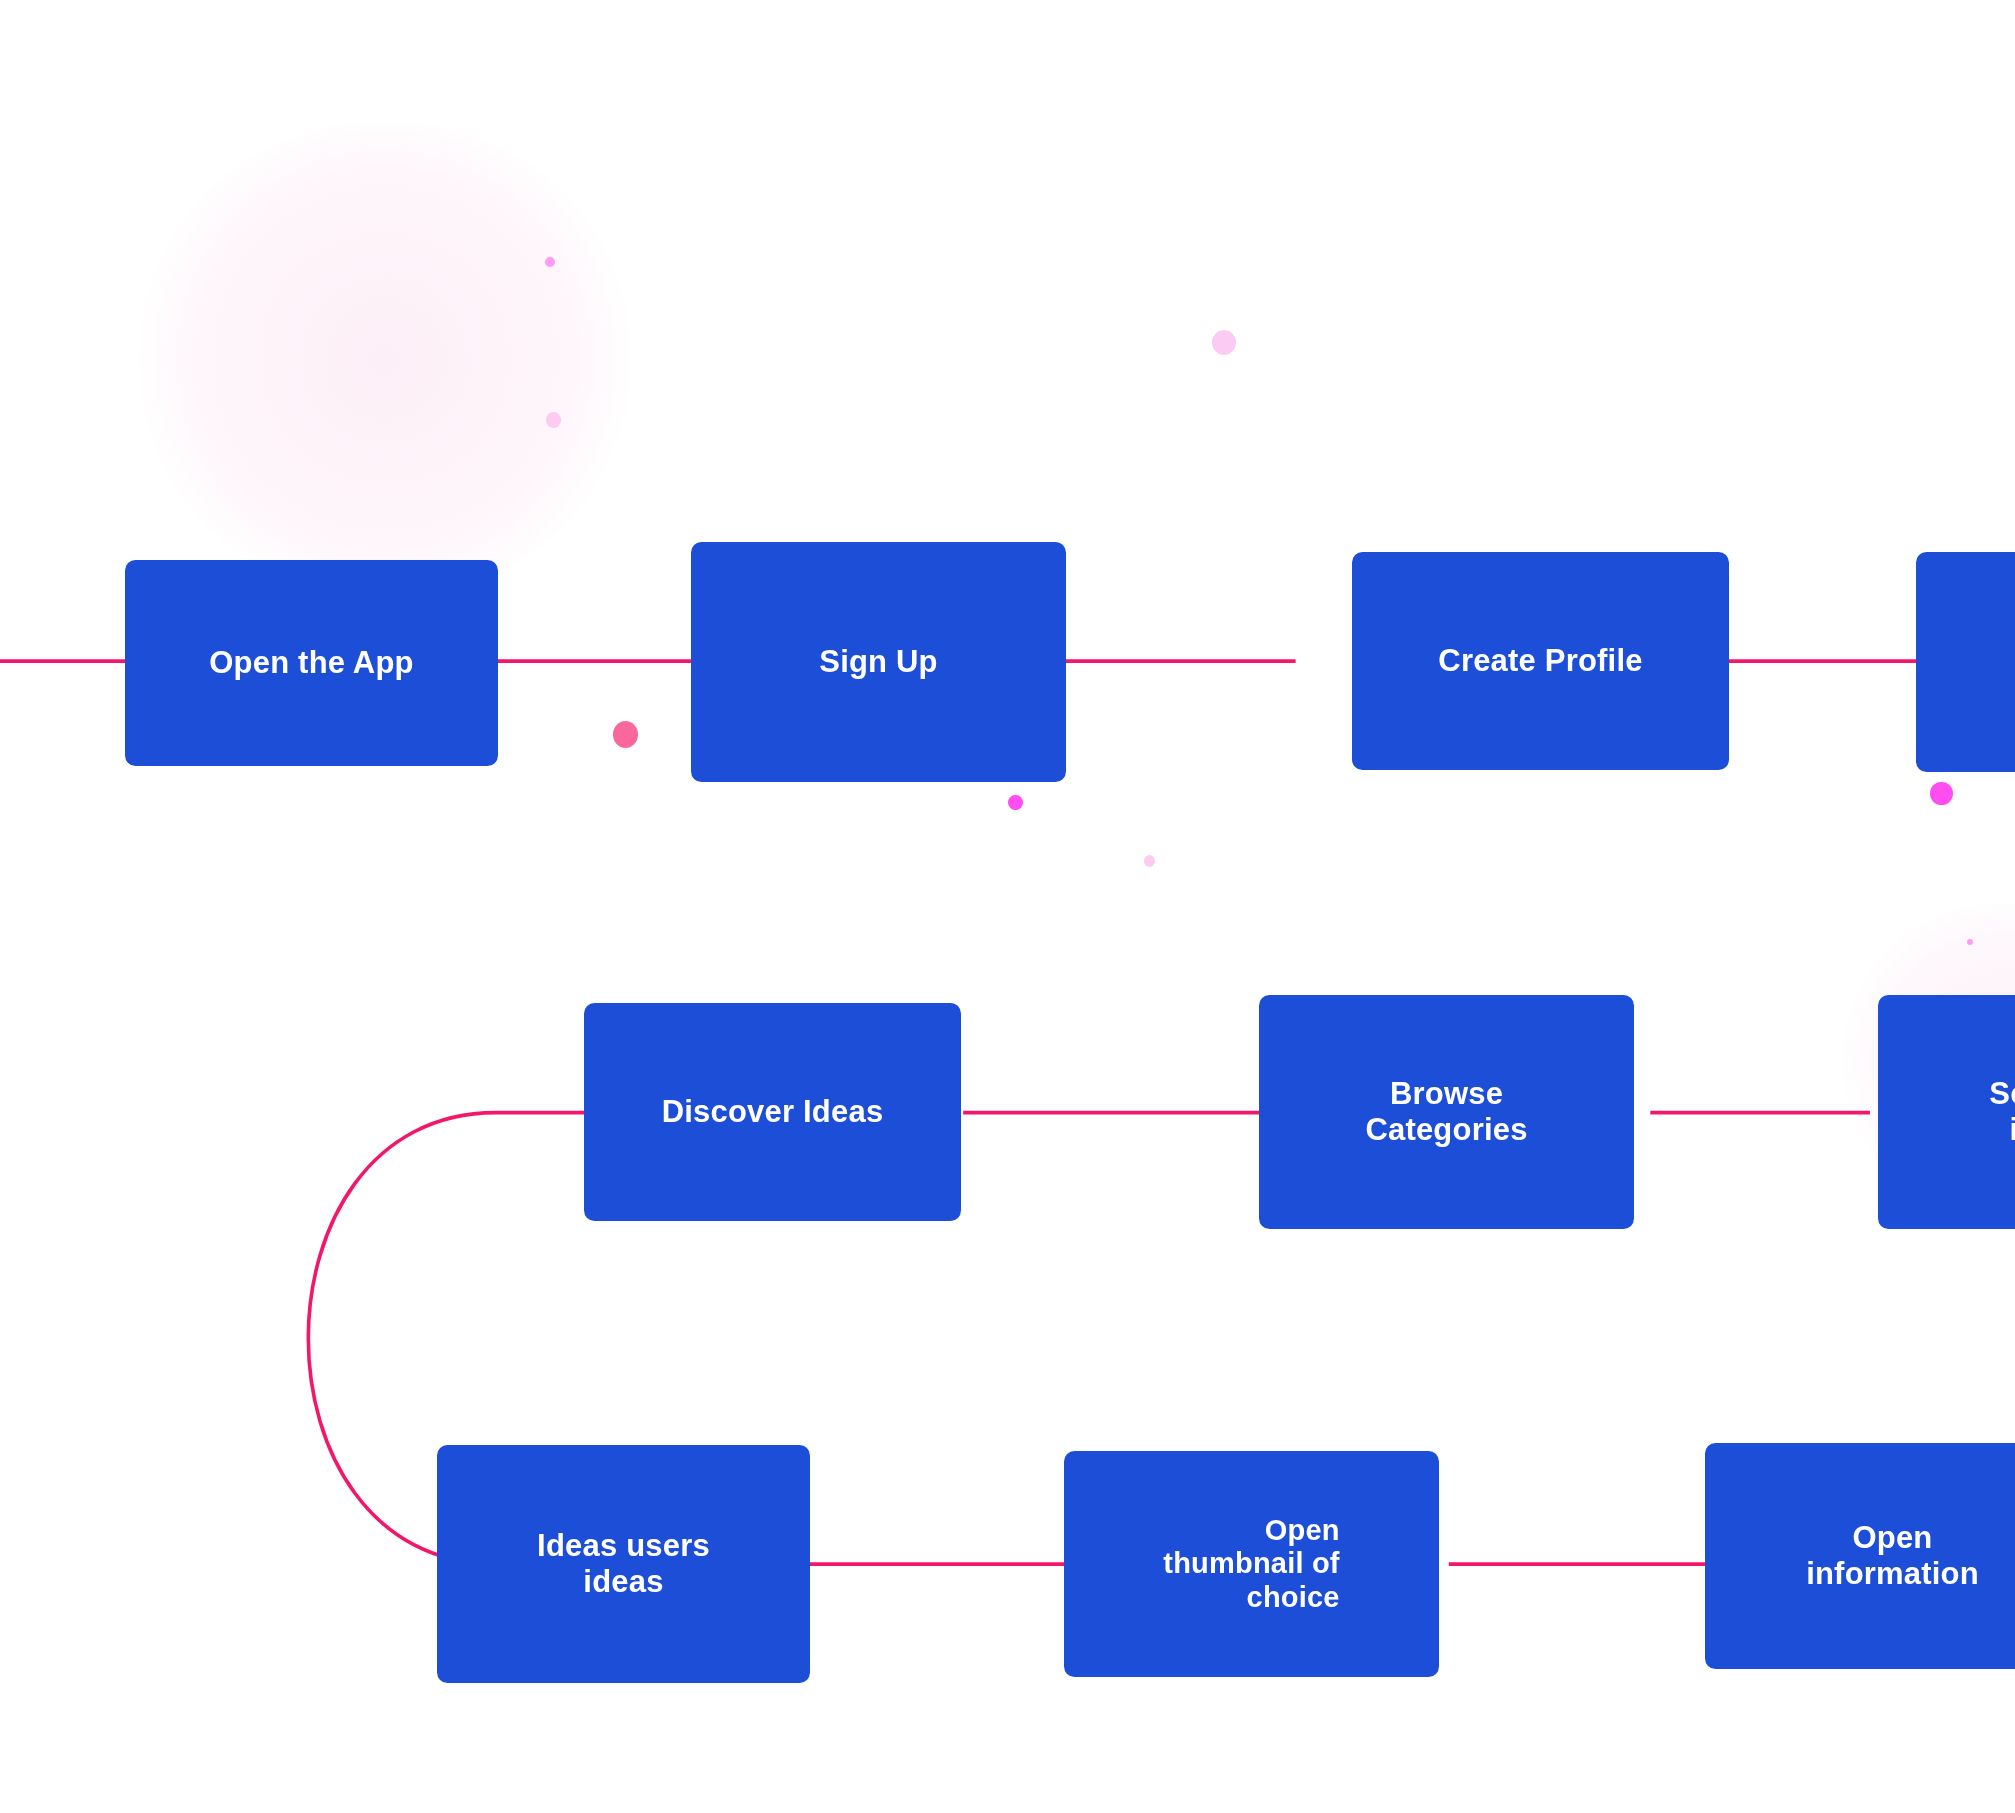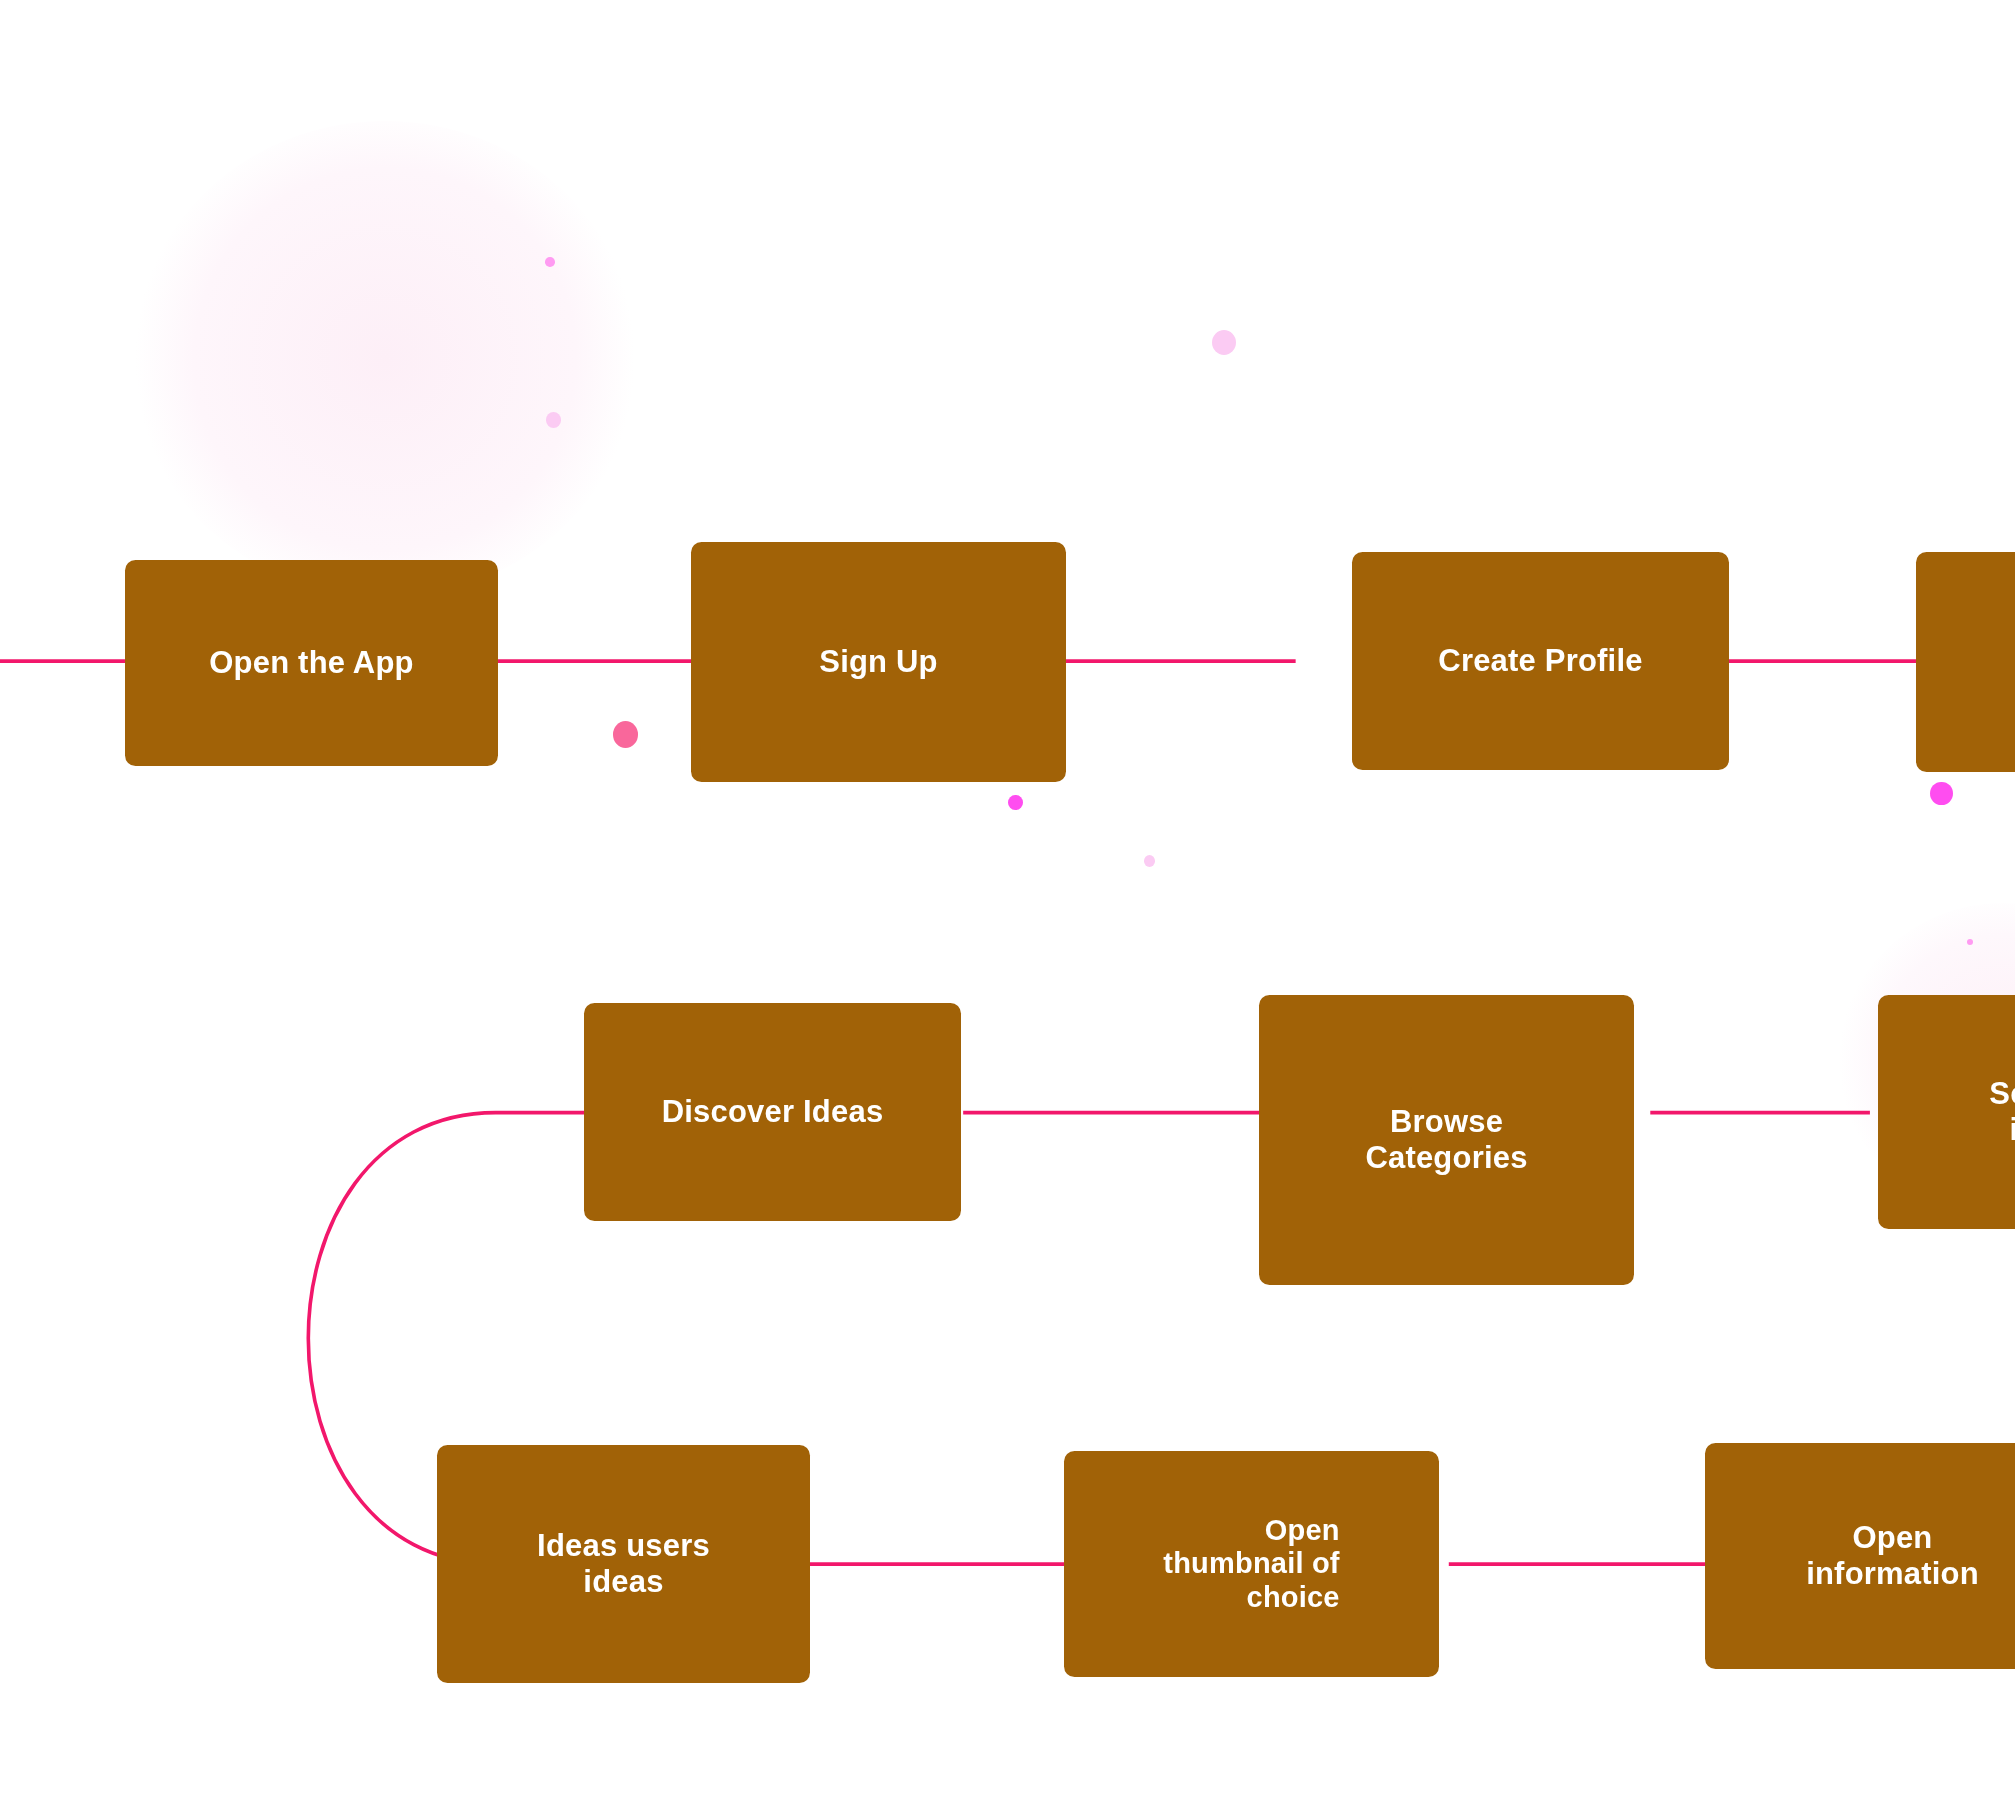--- a/index.html
+++ b/index.html
@@ -9,21 +9,21 @@
   
   .blob{position:absolute;border-radius:50%;pointer-events:none;}
   .dot{position:absolute;border-radius:50%;}
 
   
   #wires{position:absolute;left:0;top:0;width:3224px;height:1814px;}
 
   
   .node{
     position:absolute;
-    background:#a16207;
+    background:#1d4ed8;
     border-radius:10.5px;
     display:flex;align-items:center;justify-content:center;
     text-align:center;
     color:#ffffff;
     font-weight:bold;
     font-family:"Liberation Sans",sans-serif;
     line-height:1.15;
     letter-spacing:0.2px;
     box-sizing:border-box;
     padding:4px 7.3px;
@@ -79,21 +79,21 @@
   <div class="node" style="left:1332px;top:552px;width:377px;height:218px;font-size:31px;margin-left:20px;">
     <span>Create Profile</span>
   </div>
   <div class="node" style="left:1916px;top:552px;width:371px;height:220px;font-size:31px;">
     
   </div>
 
   <div class="node" style="left:584px;top:1003px;width:377px;height:218px;font-size:31px;">
     <span>Discover Ideas</span>
   </div>
-  <div class="node" style="left:1259px;top:995px;width:375px;height:290px;font-size:31px;">
+  <div class="node" style="left:1259px;top:995px;width:375px;height:234px;font-size:31px;">
     <span>Browse
 Categories</span>
   </div>
   <div class="node" style="left:1878px;top:995px;width:371px;height:234px;font-size:31px;">
     <span>Select the
 images</span>
   </div>
 
   <div class="node" style="left:437px;top:1445px;width:373px;height:238px;font-size:31px;">
     <span>Ideas users

